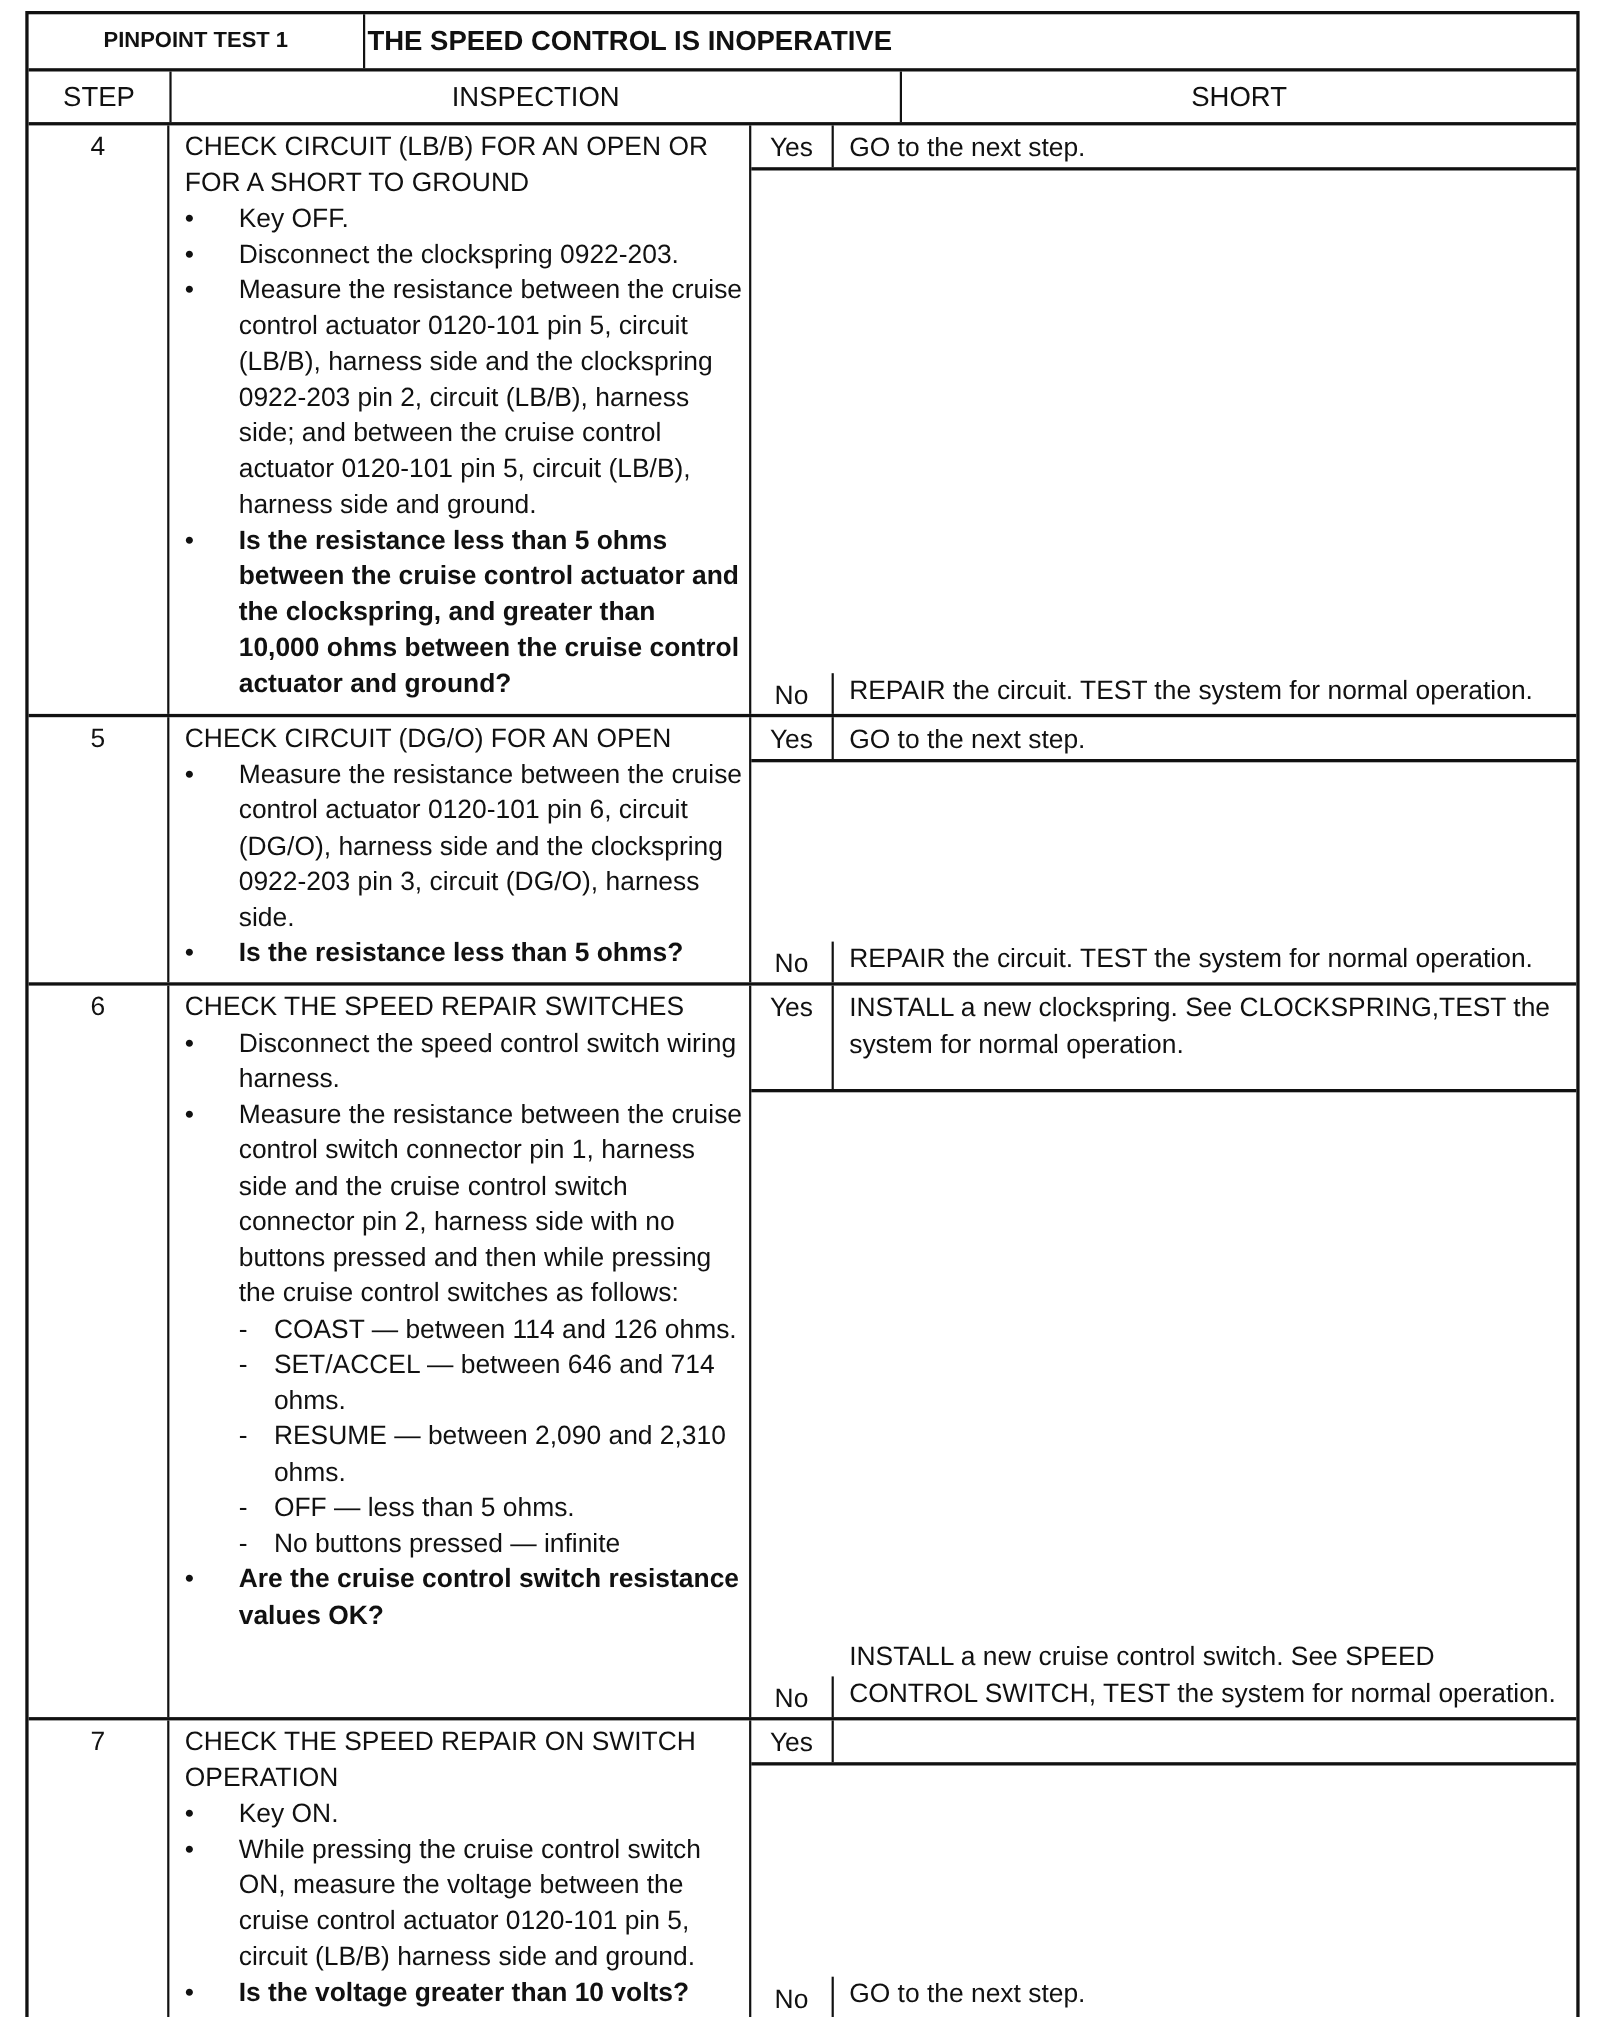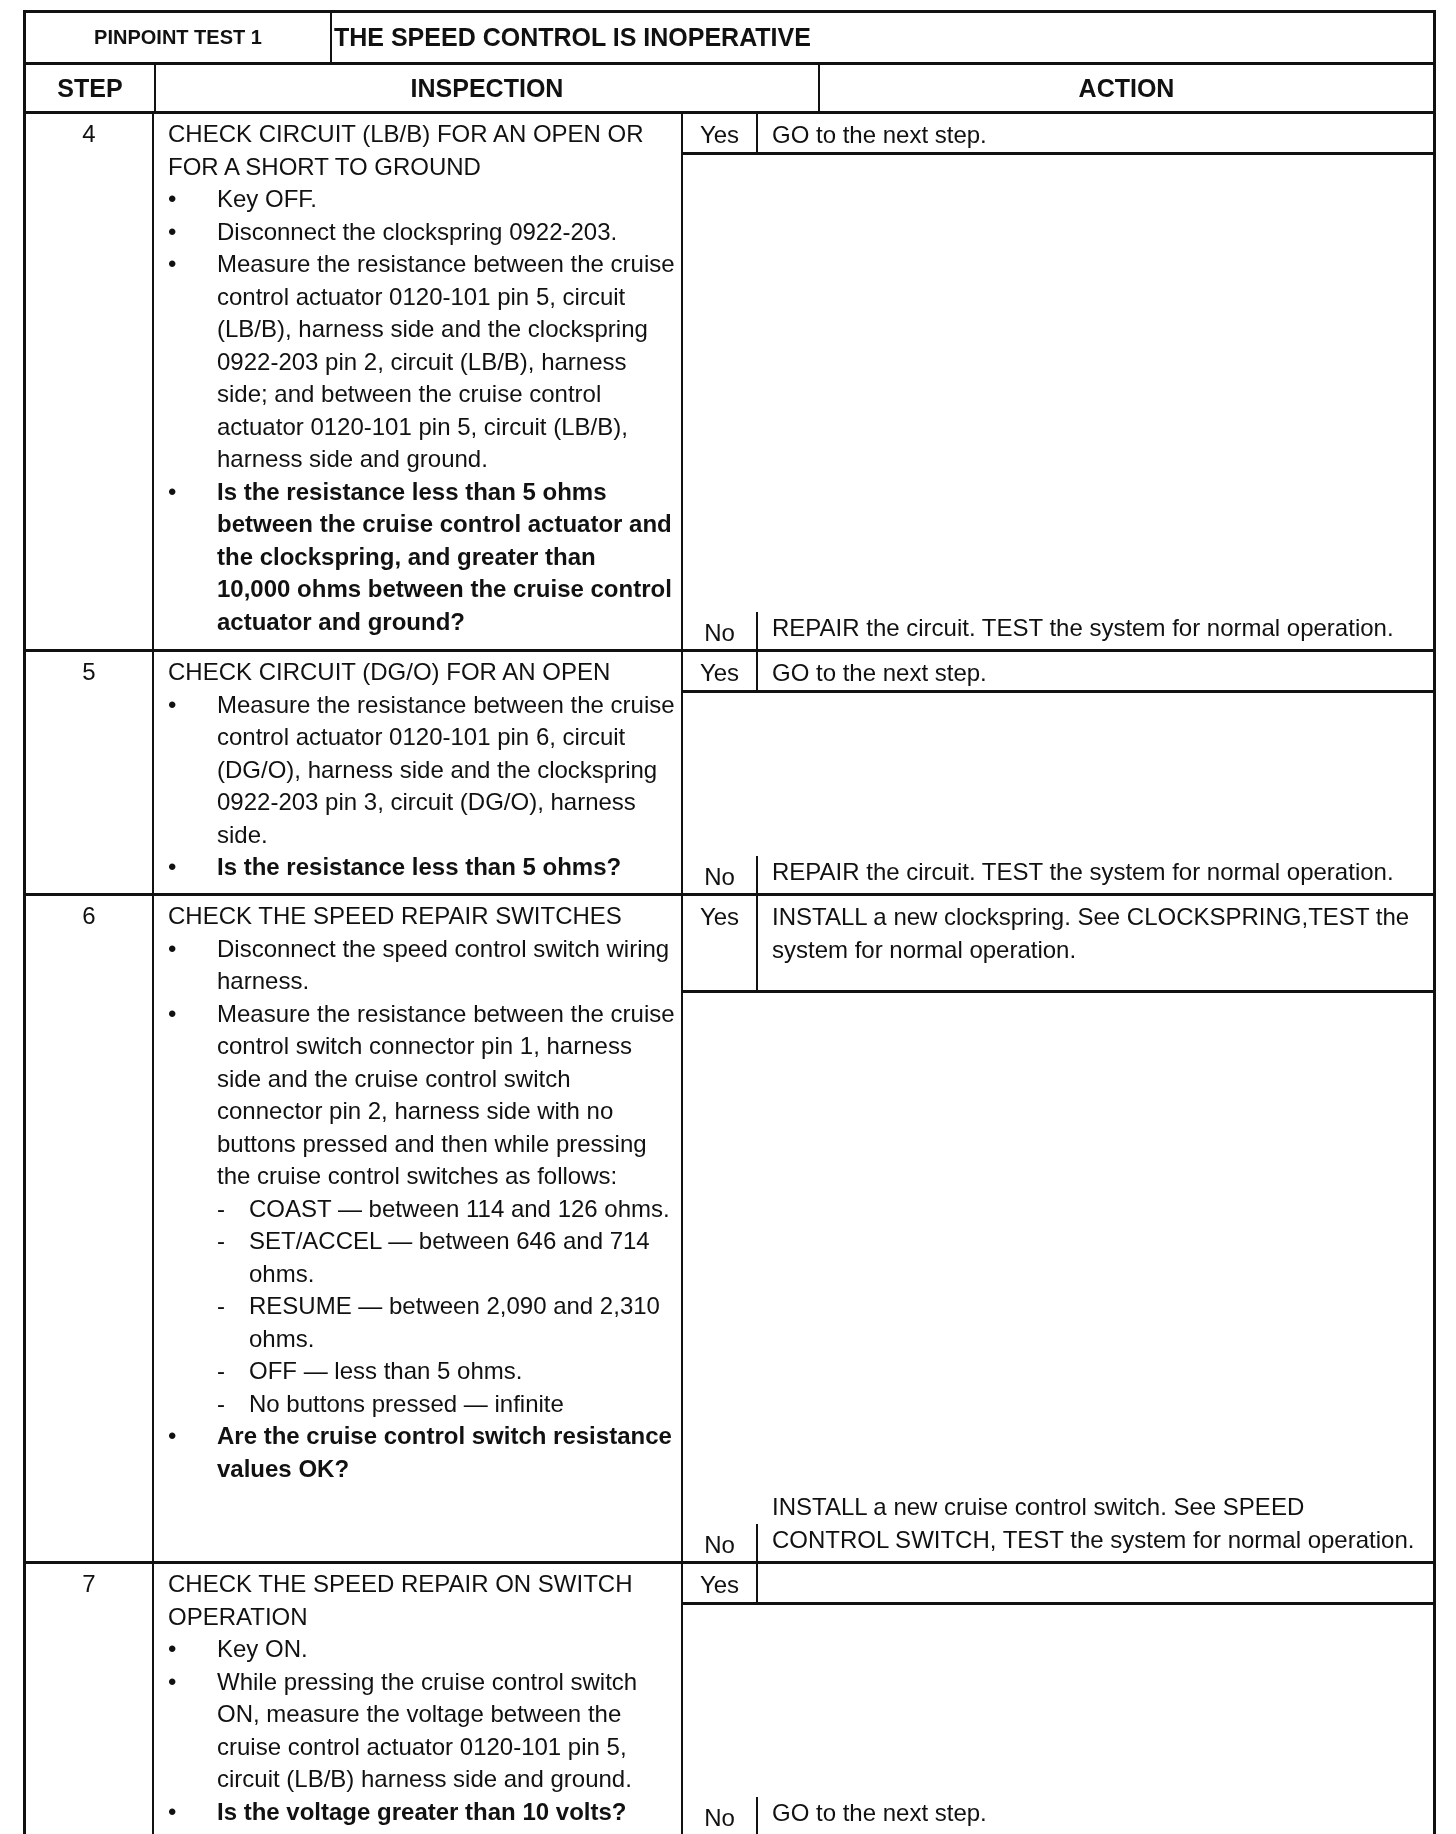--- a/index.html
+++ b/index.html
@@ -6,21 +6,21 @@
   body { width: 1456px; height: 1834px; position: relative; overflow: hidden;
          font-family: "Liberation Sans", sans-serif; color: #111; }
   .table { position: absolute; left: 23px; top: 10px; width: 1413px;
            border: 3px solid #111; box-sizing: border-box; }
   .title-row { display: flex; height: 52px; border-bottom: 3px solid #111; box-sizing: border-box; }
   .title-left { width: 304px; border-right: 2px solid #111; display: flex; align-items: center;
                 justify-content: center; font-weight: bold; font-size: 20px; }
   .title-right { flex: 1; display: flex; align-items: center; padding-left: 2px;
                  font-weight: bold; font-size: 25px; }
   .header-row { display: flex; height: 49px; border-bottom: 3px solid #111; box-sizing: border-box;
-                font-weight: bold; font-size: 25px; }
+                font-weight: normal; font-size: 25px; }
   .h-step { width: 128px; border-right: 2px solid #111; display: flex; align-items: center; justify-content: center; }
   .h-insp { width: 662px; border-right: 2px solid #111; display: flex; align-items: center; justify-content: center; }
   .h-act { flex: 1; display: flex; align-items: center; justify-content: center; }
   .step-row { display: flex; border-bottom: 3px solid #111; box-sizing: border-box; font-size: 24px; line-height: 32.5px; }
   .step-row:last-child { border-bottom: none; }
   .c-step { width: 128px; border-right: 2px solid #111; text-align: center; padding-top: 4px; box-sizing: border-box; }
   .c-insp { width: 529px; border-right: 2px solid #111; padding: 4px 6px 4px 14px; box-sizing: border-box; }
   .c-answers { flex: 1; display: flex; flex-direction: column; border-radius: 32px; }
   .ans-row { display: flex; box-sizing: border-box; }
   .ans-row.yes { border-bottom: 3px solid #111; }
@@ -40,21 +40,21 @@
 <body>
 
 <div class="table">
   <div class="title-row">
     <div class="title-left">PINPOINT TEST 1</div>
     <div class="title-right">THE SPEED CONTROL IS INOPERATIVE</div>
   </div>
   <div class="header-row">
     <div class="h-step">STEP</div>
     <div class="h-insp">INSPECTION</div>
-    <div class="h-act">ACTION</div>
+    <div class="h-act">SHORT</div>
   </div>
 
   <div class="step-row" style="height:538px">
     <div class="c-step">4</div>
     <div class="c-insp">
       <div class="insp-heading">CHECK CIRCUIT (LB/B) FOR AN OPEN OR FOR A SHORT TO GROUND</div>
       <div class="bullet">
           <span class="mark">•</span>
           <span class="txt">Key OFF.</span>
         </div>

